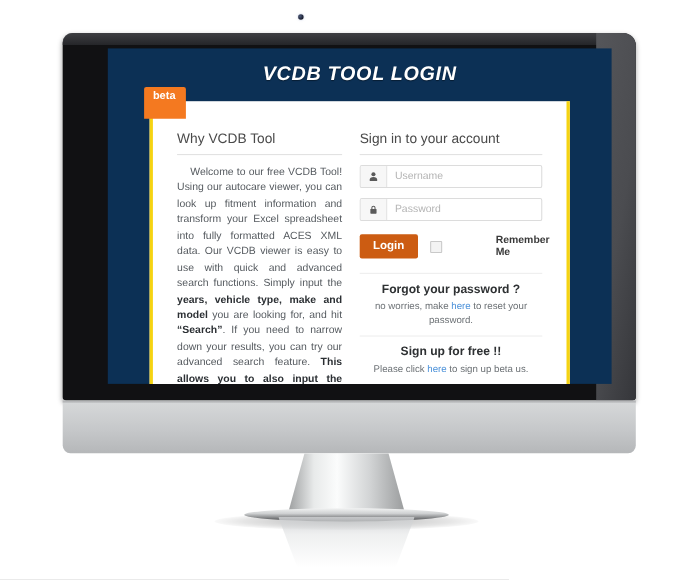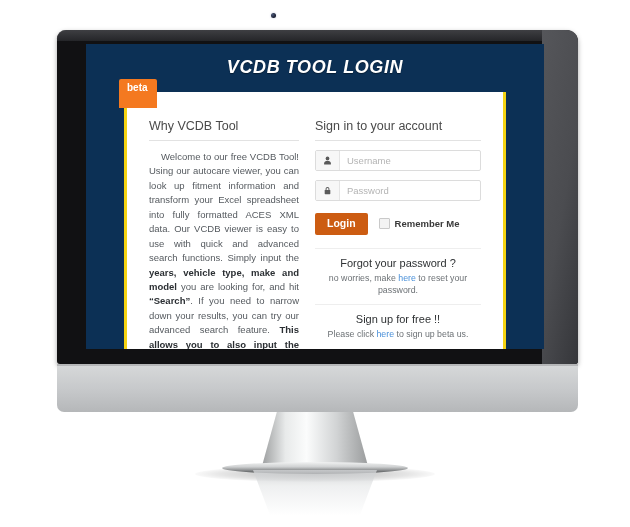--- a/index.html
+++ b/index.html
@@ -58,21 +58,21 @@
     width: 5px;
     height: 5px;
     margin-left: -44px;
     border-radius: 50%;
     background: radial-gradient(circle at 35% 35%, #4a5878 0%, #15182a 70%, #0a0b12 100%);
     box-shadow: 0 0 2px rgba(120,140,190,0.55);
   }
 
   .screen {
     position: absolute;
-    left: 86px;
+    left: 98px;
     top: 44px;
     width: 458px;
     height: 305px;
     background: #0c3055;
     overflow: hidden;
   }
 
   .screen-title {
     color: #ffffff;
     font-weight: bold;
@@ -193,20 +193,21 @@
     border-radius: 2px;
     padding: 5px 12px;
     cursor: pointer;
     font-family: "Liberation Sans", sans-serif;
     line-height: 1.1;
   }
   .remember-wrap {
     display: flex;
     align-items: center;
     margin-left: 11px;
+    gap: 44px;
   }
   .checkbox {
     width: 9px;
     height: 9px;
     border: 1px solid #c9c9c9;
     background: #f3f3f3;
     border-radius: 1px;
     flex: none;
   }
   .remember-label {
@@ -217,21 +218,21 @@
   }
 
   .link-block {
     text-align: center;
     border-top: 1px solid #eeeeee;
     padding-top: 8px;
     margin-bottom: 7px;
   }
   .link-title {
     font-size: 11px;
-    font-weight: normal;
+    font-weight: bold;
     color: #2e3133;
     margin-bottom: 3px;
   }
   .link-sub {
     font-size: 8.8px;
     color: #6c7175;
     line-height: 1.45;
   }
   .link-sub a {
     color: #4a90d9;

